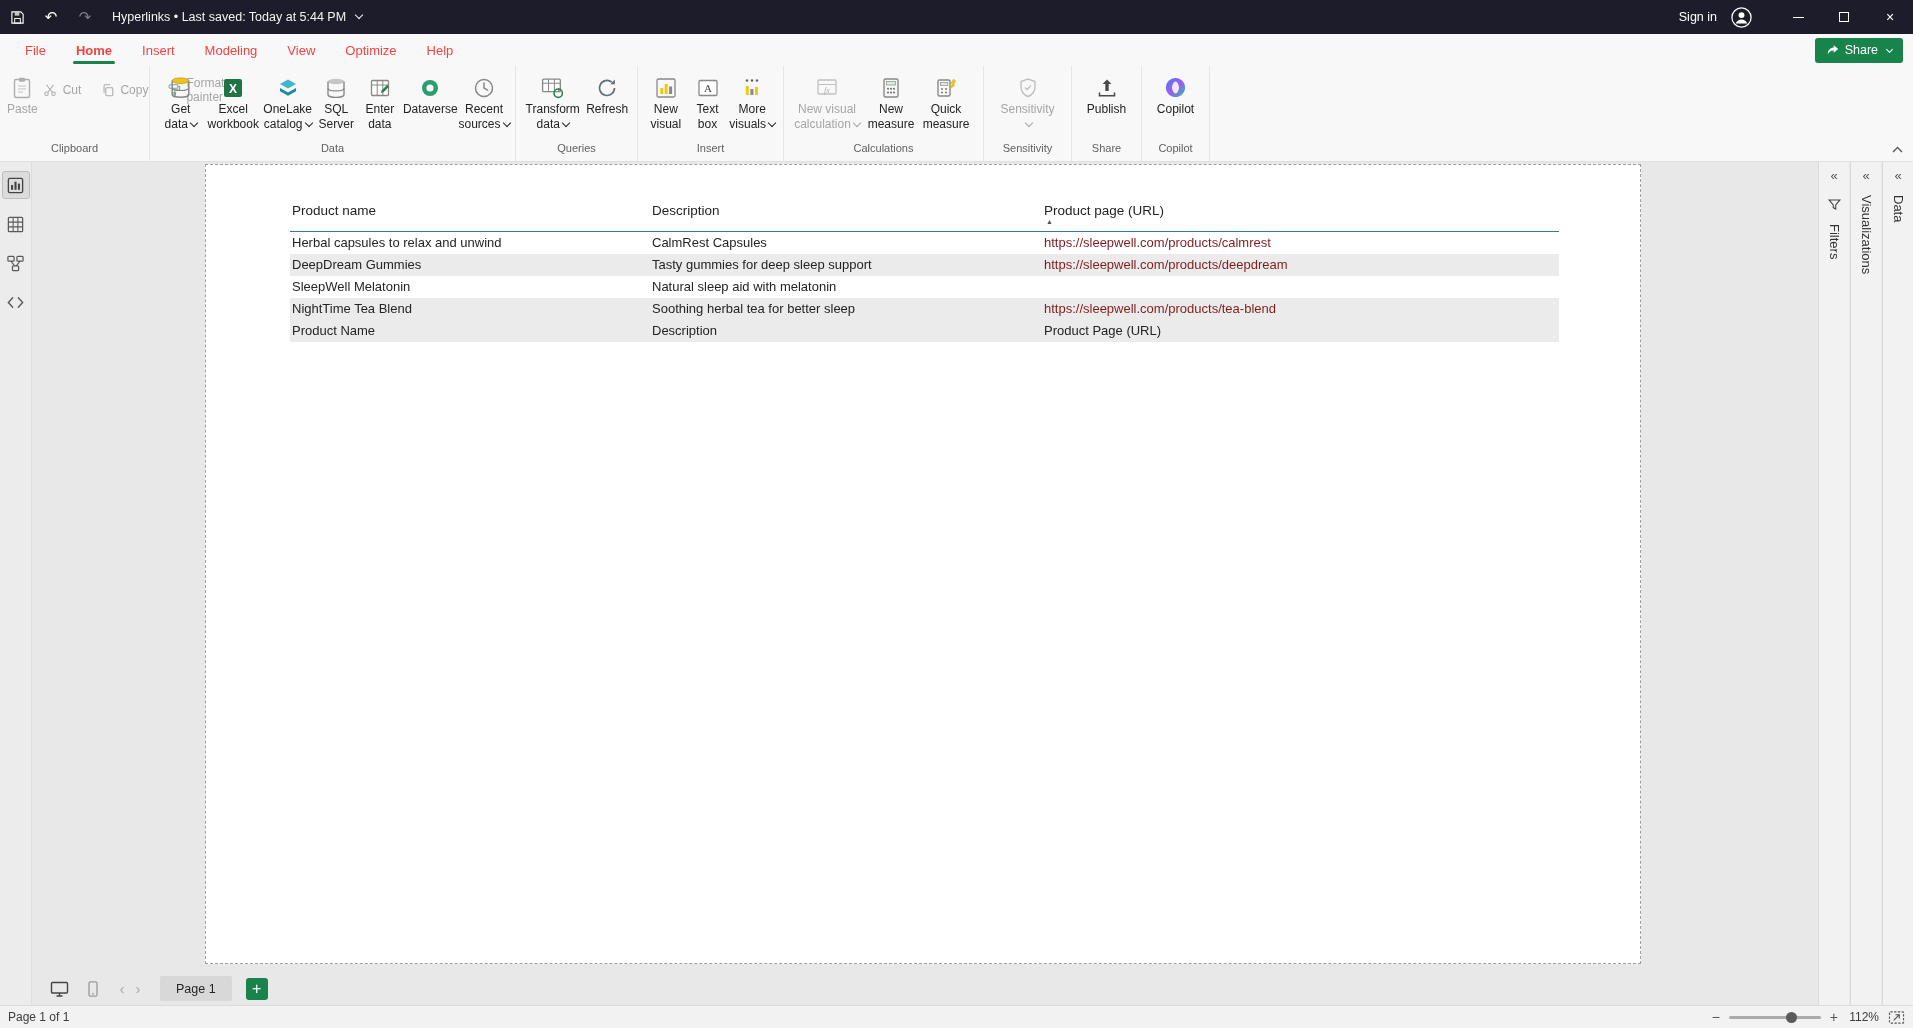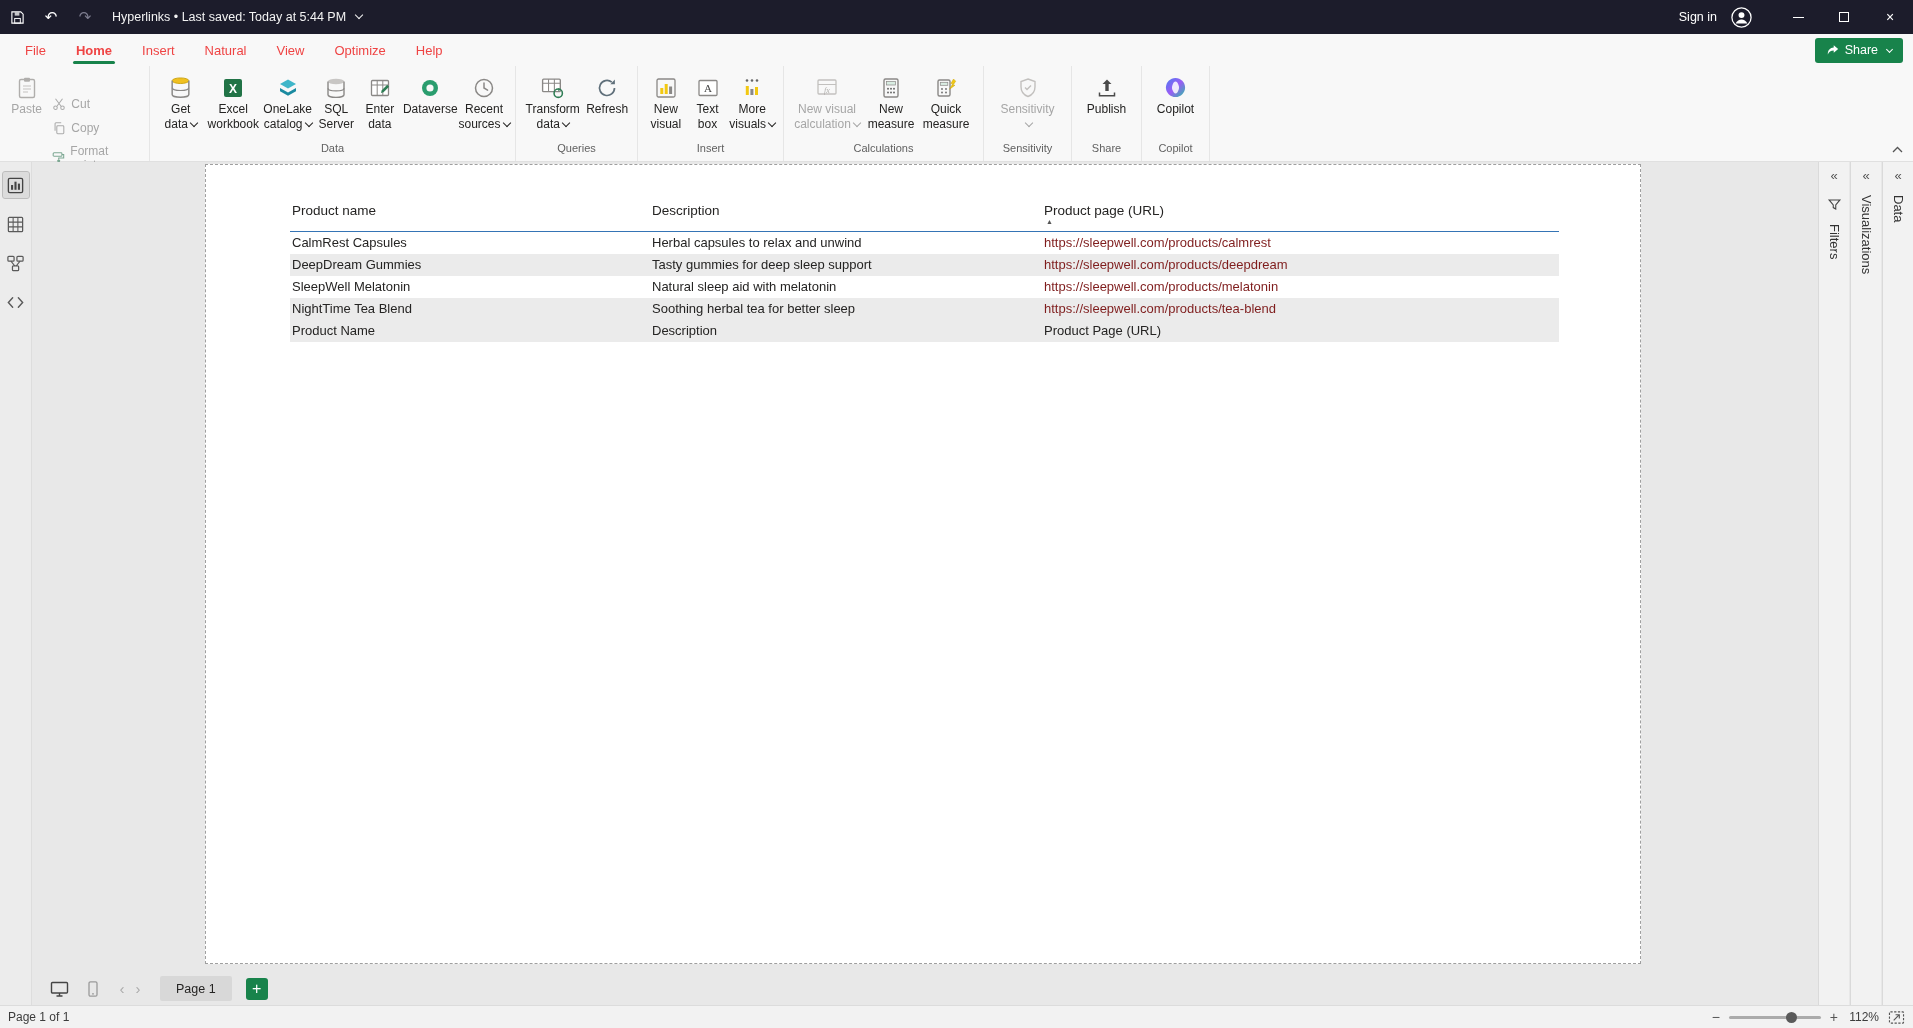--- a/index.html
+++ b/index.html
@@ -31,21 +31,21 @@
 
   
   .ribbon { position:absolute; top:66px; left:0; right:0; height:96px; background:#f8f8f8; border-bottom:1px solid #e0e0e0; display:flex; }
   .rgroup { position:relative; border-right:1px solid #e6e6e6; display:flex; flex-direction:column; }
   .rbuttons { flex:1; display:flex; align-items:flex-start; padding:5px 6px 0 6px; }
   .rglabel { height:19px; text-align:center; font-size:11px; color:#616161; }
   .rbtn { display:flex; flex-direction:column; align-items:center; padding:3px 1px; gap:1px; font-size:12px; color:#252423; white-space:nowrap; border-radius:3px; }
   .rbtn .ric { width:27px; height:27px; display:flex; align-items:center; justify-content:center; }
   .rl1, .rl2 { line-height:14px; height:14px; }
   .rbtn.disabled, .sbtn.disabled { color:#a6a6a6; }
-  .smallcol { display:flex; flex-direction:column; gap:9px; padding:5px 0 0 4px;margin-top:20px; }
+  .smallcol { display:flex; gap:19px; padding:5px 0 0 4px; }
   .sbtn { display:flex; align-items:center; gap:5px; font-size:12px; }
   .sbtn .sic { width:15px; height:15px; display:flex; align-items:center; justify-content:center; font-size:12px; color:#ababab; }
   .g-clip  { width:150px; } .g-data { width:366px; } .g-queries { width:122px; }
   .g-insert{ width:146px; } .g-calc { width:200px; } .g-sens { width:88px; }
   .g-share { width:70px; }  .g-copilot { width:68px; } .g-fill { flex:1; border-right:none; }
   .ribbon-collapse { position:absolute; right:10px; bottom:8px; }
 
   
   .rail { position:absolute; left:0; top:162px; bottom:23px; width:32px; background:#ececec; border-right:1px solid #dddddd; display:flex; flex-direction:column; align-items:center; padding-top:10px; gap:13px; }
   .rail-item { width:26px; height:26px; display:flex; align-items:center; justify-content:center; border-radius:2px; }
@@ -134,21 +134,21 @@
       <div class="win-btn" data-interactable="true">
           <span data-interactable="false">×</span>
         </div>
     </div>
   </div>
 
   <div class="menubar" data-interactable="false">
     <div class="menu-item" data-interactable="true">File</div>
     <div class="menu-item active" data-interactable="true">Home</div>
     <div class="menu-item" data-interactable="true">Insert</div>
-    <div class="menu-item" data-interactable="true">Natural</div>
+    <div class="menu-item" data-interactable="true">Modeling</div>
     <div class="menu-item" data-interactable="true">View</div>
     <div class="menu-item" data-interactable="true">Optimize</div>
     <div class="menu-item" data-interactable="true">Help</div>
     <button class="share-btn" data-interactable="true">
       <span data-interactable="false">
           <svg width="13" height="13" viewBox="0 0 16 16">
             <path d="M9.5 1.5l5.5 4.7-5.5 4.7V8C5.8 8 3.6 9.6 2.2 12.8 2.2 7.4 5 4.8 9.5 4.4z" fill="#fff"></path>
           </svg>
         </span>
       <span data-interactable="false">Share</span>
@@ -502,33 +502,32 @@
         <div class="tgrid thead" data-interactable="false">
           <div class="th" data-interactable="true"><span data-interactable="false">Product name</span></div>
           <div class="th" data-interactable="true"><span data-interactable="false">Description</span></div>
           <div class="th" data-interactable="true">
             <span data-interactable="false">Product page (URL)</span>
             <span class="sort" data-interactable="false">▲</span>
           </div>
         </div>
 
         <div class="tgrid trow" data-interactable="false">
+          <div class="tc" data-interactable="false">Herbal capsules to relax and unwind</div>
           <div class="tc" data-interactable="false">CalmRest Capsules</div>
-          <div class="tc" data-interactable="false">Herbal capsules to relax and unwind</div>
           <div class="tc"><a data-interactable="true">https://sleepwell.com/products/calmrest</a></div>
         </div>
         <div class="tgrid trow alt" data-interactable="false">
           <div class="tc" data-interactable="false">DeepDream Gummies</div>
           <div class="tc" data-interactable="false">Tasty gummies for deep sleep support</div>
           <div class="tc"><a data-interactable="true">https://sleepwell.com/products/deepdream</a></div>
         </div>
         <div class="tgrid trow" data-interactable="false">
           <div class="tc" data-interactable="false">SleepWell Melatonin</div>
           <div class="tc" data-interactable="false">Natural sleep aid with melatonin</div>
-          <div class="tc"><a data-interactable="true">https://sleepwell.com/products/melatonin</a></div>
         </div>
         <div class="tgrid trow alt" data-interactable="false">
           <div class="tc" data-interactable="false">NightTime Tea Blend</div>
           <div class="tc" data-interactable="false">Soothing herbal tea for better sleep</div>
           <div class="tc"><a data-interactable="true">https://sleepwell.com/products/tea-blend</a></div>
         </div>
         <div class="tgrid trow alt" data-interactable="false">
           <div class="tc" data-interactable="false">Product Name</div>
           <div class="tc" data-interactable="false">Description</div>
           <div class="tc" data-interactable="false">Product Page (URL)</div>

